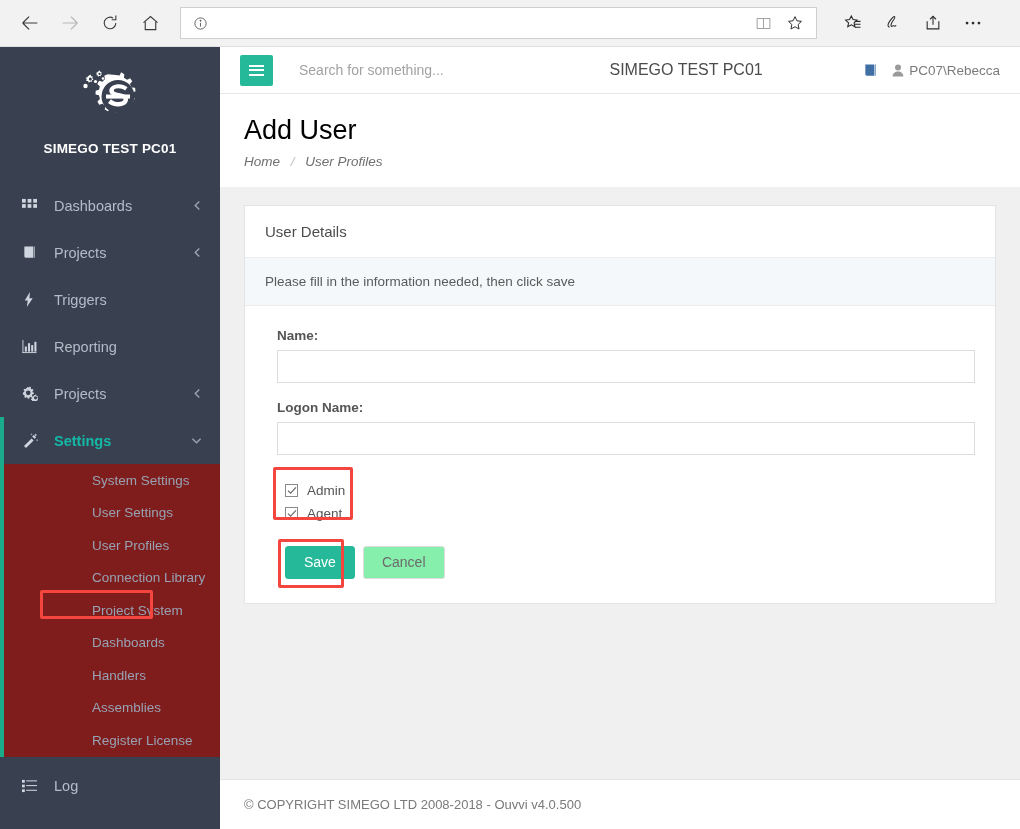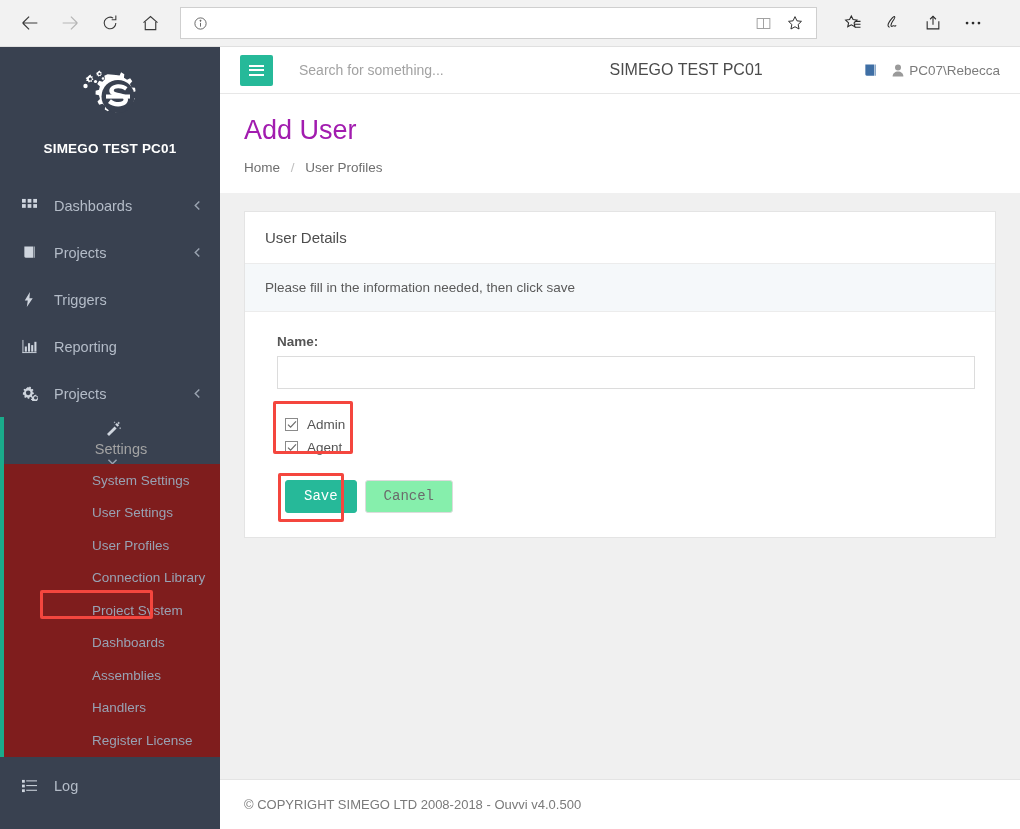--- a/index.html
+++ b/index.html
@@ -76,23 +76,22 @@
   .nav-item .ico {
     width: 24px; display: flex; align-items: center;
     color: #cfd5de;
     margin-right: 8px;
     flex: 0 0 24px;
   }
   .nav-item .label { flex: 1; }
   .nav-item .chev { margin-right: 18px; color: #9aa3b0; display: flex; align-items: center; }
   .nav-item.active {
     background: #394150;
-    color: #a3a3a3;
-    font-weight: normal;
-    flex-direction: column;
+    color: #14b8a6;
+    font-weight: bold;
   }
   .nav-item.active::before {
     content: ""; position: absolute; left: 0; top: 0;
     width: 4px; height: 100%;
     background: #1aab8b;
   }
   .submenu { background: #7f1d1d; position: relative; padding-left: 32px; }
   .submenu::before {
     content: ""; position: absolute; left: 0; top: 0;
     width: 4px; height: 100%;
@@ -152,22 +151,22 @@
     flex: 1; text-align: center;
     font-size: 16px; color: #4b4b4b;
     margin-left: -40px;
   }
   .top-right { display: flex; align-items: center; gap: 14px; }
   .book-ico { color: #3f6fa5; display: flex; align-items: center; }
   .user-box { display: flex; align-items: center; gap: 5px; color: #7b7b7b; font-size: 13.5px; }
   .user-ico { color: #9a9a9a; display: flex; align-items: center; }
 
   .page-head { background: #ffffff; padding: 22px 24px 18px 24px; }
-  .page-title { font-size: 27px; color: #a21caf; font-weight: normal; line-height: 1.1; }
-  .breadcrumb { margin-top: 14px; font-size: 13.5px; color: #6f6f6f; }
+  .page-title { font-size: 27px; color: #000000; font-weight: normal; line-height: 1.1; }
+  .breadcrumb { margin-top: 8px; font-size: 13.5px; color: #6f6f6f; font-style: italic; }
   .breadcrumb .sep { color: #bfbfbf; margin: 0 7px; }
   .breadcrumb a { color: #6f6f6f; text-decoration: none; }
 
   .content { flex: 1; padding: 18px 24px 0 24px; overflow: hidden; }
   .card {
     background: #ffffff;
     border: 1px solid #e4e4e4;
     max-width: 752px;
   }
   .card-header {
@@ -202,21 +201,21 @@
     background: #fff;
     display: flex; align-items: center; justify-content: center;
     margin-right: 9px;
     flex: 0 0 13px;
   }
   .cbox svg { display: block; }
   .check-label { font-size: 13.5px; color: #555; }
   .btn-row { display: flex; align-items: center; gap: 8px; margin-top: 14px; margin-left: 8px; position: relative; }
   .btn {
     font-size: 14px;
-    font-family: Liberation Mono, monospace;
+    font-family: Liberation Sans, sans-serif;
     padding: 8px 18px;
     border-radius: 3px;
     cursor: pointer;
     line-height: 1.1;
   }
   .btn-save { background: #26b999; color: #ffffff; border: 1px solid #26b999; }
   .btn-cancel { background: #86efac; color: #6b6b6b; border: 1px solid #dcdcdc; }
   .annot-save { left: -7px; top: -7px; width: 66px; height: 49px; }
   .annot-checks { left: -6px; top: -5px; width: 80px; height: 53px; }
 
@@ -445,24 +444,24 @@
         <div class="sub-item">
           <span class="sub-hit">Connection Library</span>
         </div>
         <div class="sub-item">
           <span class="sub-hit">Project System</span>
         </div>
         <div class="sub-item">
           <span class="sub-hit">Dashboards</span>
         </div>
         <div class="sub-item">
+          <span class="sub-hit">Handlers</span>
+        </div>
+        <div class="sub-item">
           <span class="sub-hit">Assemblies</span>
-        </div>
-        <div class="sub-item">
-          <span class="sub-hit">Handlers</span>
         </div>
         <div class="sub-item">
           <span class="sub-hit">Register License</span>
         </div>
       </div>
 
       <div class="nav-item nav-bottom">
         <span class="ico">
           <svg width="15" height="14" viewBox="0 0 16 14" fill="currentColor">
             <rect x="0" y="0.5" width="3" height="3"></rect>
@@ -525,20 +524,24 @@
       <div class="card">
         <div class="card-header">User Details</div>
         <div class="card-note">Please fill in the information needed, then click save</div>
         <div class="card-body">
 
           <div class="form-group">
             <label class="form-label">Name:</label>
             <input class="form-input" value="" placeholder="" style="">
           </div>
 
+          <div class="form-group">
+            <label class="form-label">Logon Name:</label>
+            <input class="form-input" value="" placeholder="" style="">
+          </div>
 
           <div class="checks">
             <div class="check-row">
               <span class="cbox">
                 <svg width="10" height="9" viewBox="0 0 10 9" fill="none" stroke="#6b6b6b" stroke-width="1.2">
                   <path d="M1 4.6L3.6 7.2 9 1.3"></path>
                 </svg>
               </span>
               <span class="check-label">Admin</span>
             </div>

